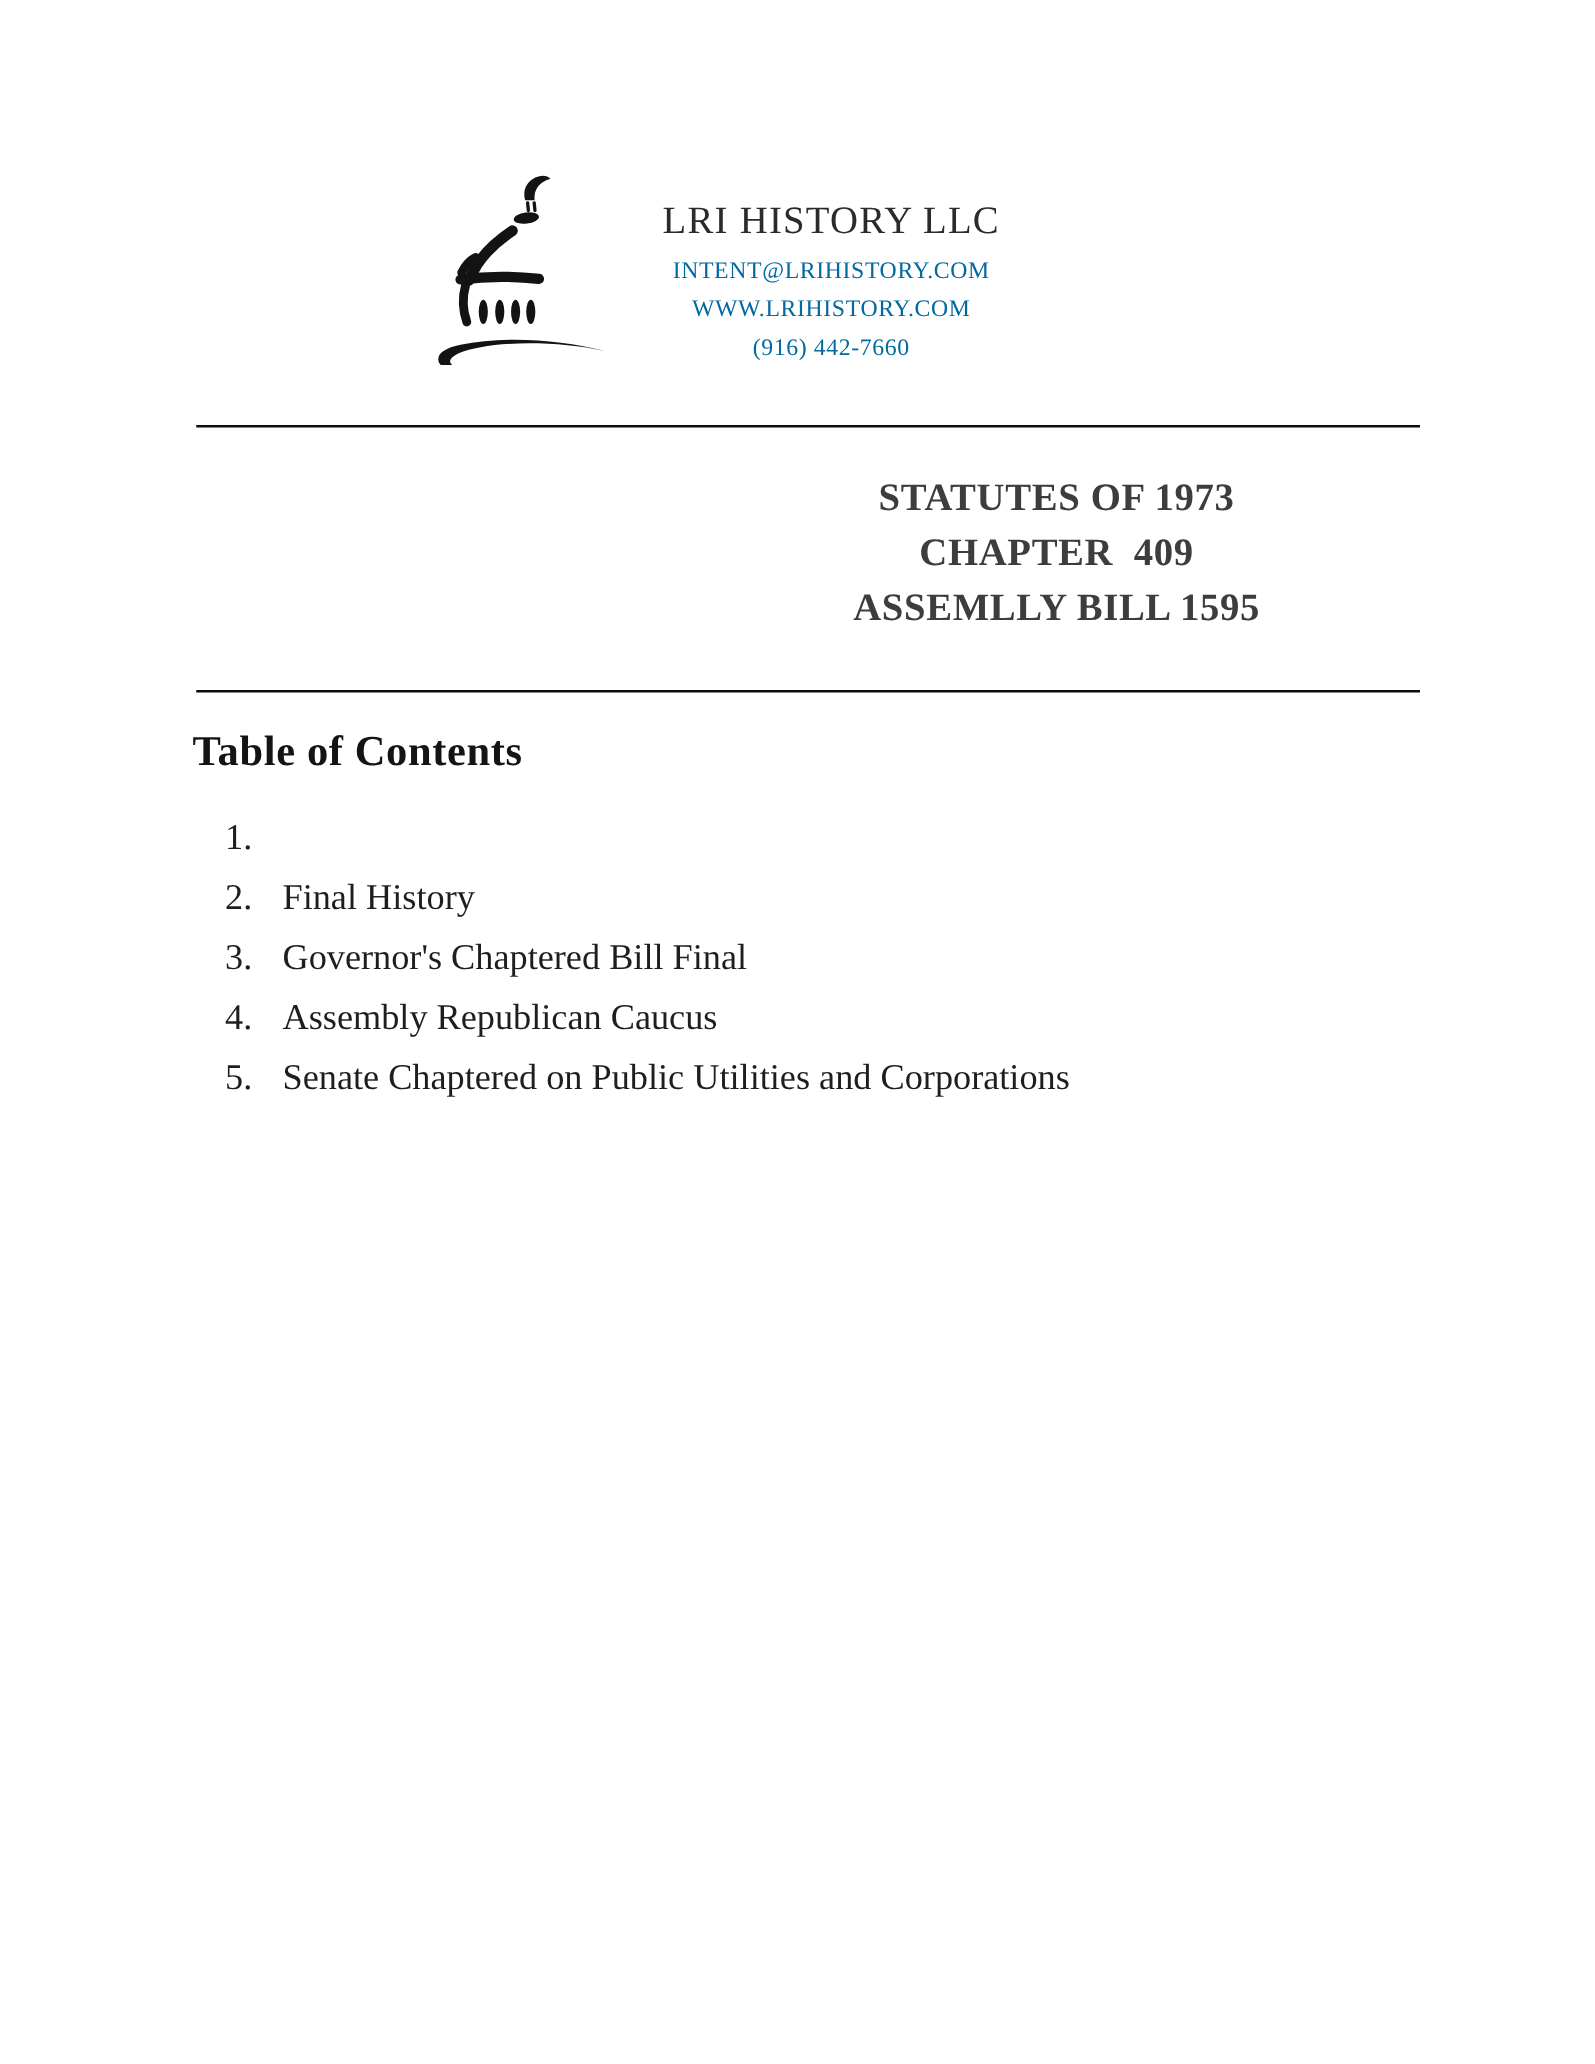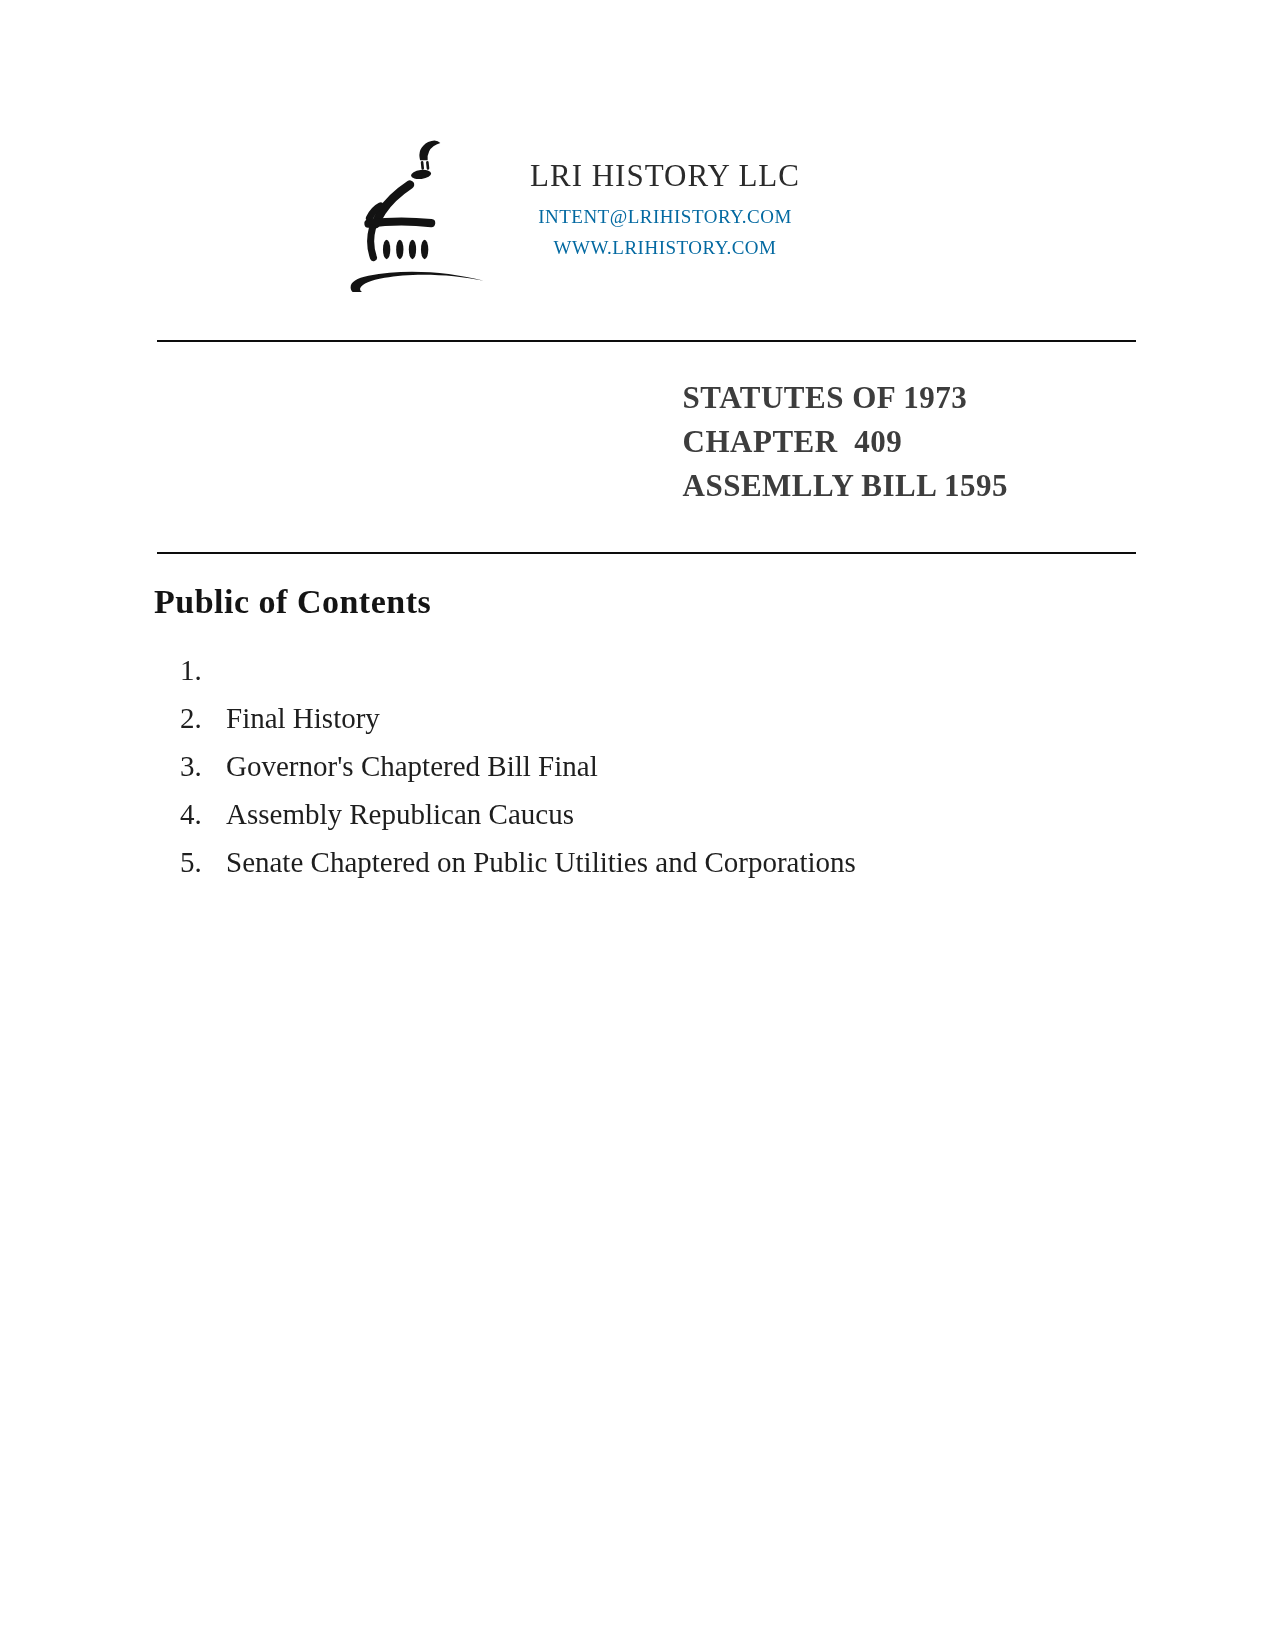--- a/index.html
+++ b/index.html
@@ -61,21 +61,21 @@
     background: #0d0d0d;
   }
   .rule-1 { top: 340px; }
   .rule-2 { top: 552px; }
 
   
   .ref-block {
     position: absolute;
     right: 234px;
     top: 376px;
-    text-align: left;
+    text-align: center;
   }
   .ref-line {
     font-size: 31px;
     font-weight: bold;
     color: #3d3d3d;
     letter-spacing: 0.5px;
     line-height: 44px;
     white-space: pre; 
   }
 
@@ -137,33 +137,34 @@
     <ellipse cx="71.5" cy="110" rx="3.6" ry="9.6"></ellipse>
     <ellipse cx="83.5" cy="110" rx="3.6" ry="9.6"></ellipse>
 
     <path d="M142,141 C110,134 70,133 44,138 C30,140.5 22,144 20,148 C19,151 22,153.5 28,153 C20,157 11,154 10.5,148 C10,142.5 16,138.5 28,136 C62,129 106,131.5 142,141 Z"></path>
   </svg>
 
   <div class="head-text">
     <div class="company-name">LRI HISTORY LLC</div>
     <div class="contact-line">INTENT@LRIHISTORY.COM</div>
     <div class="contact-line">WWW.LRIHISTORY.COM</div>
+    <div class="contact-line">(916) 442-7660</div>
   </div>
 
   <div class="rule rule-1"></div>
 
   <div class="ref-block">
     <div class="ref-line">STATUTES OF 1973</div>
     <div class="ref-line">CHAPTER  409</div>
     <div class="ref-line">ASSEMLLY BILL 1595</div>
   </div>
 
   <div class="rule rule-2"></div>
 
-  <div class="toc-heading">Public of Contents</div>
+  <div class="toc-heading">Table of Contents</div>
 
   <div class="toc-list">
     <div class="toc-item">
       <span class="toc-num">1.</span>
     </div>
     <div class="toc-item">
       <span class="toc-num">2.</span>
       <span class="toc-label">Final History</span>
     </div>
     <div class="toc-item">

